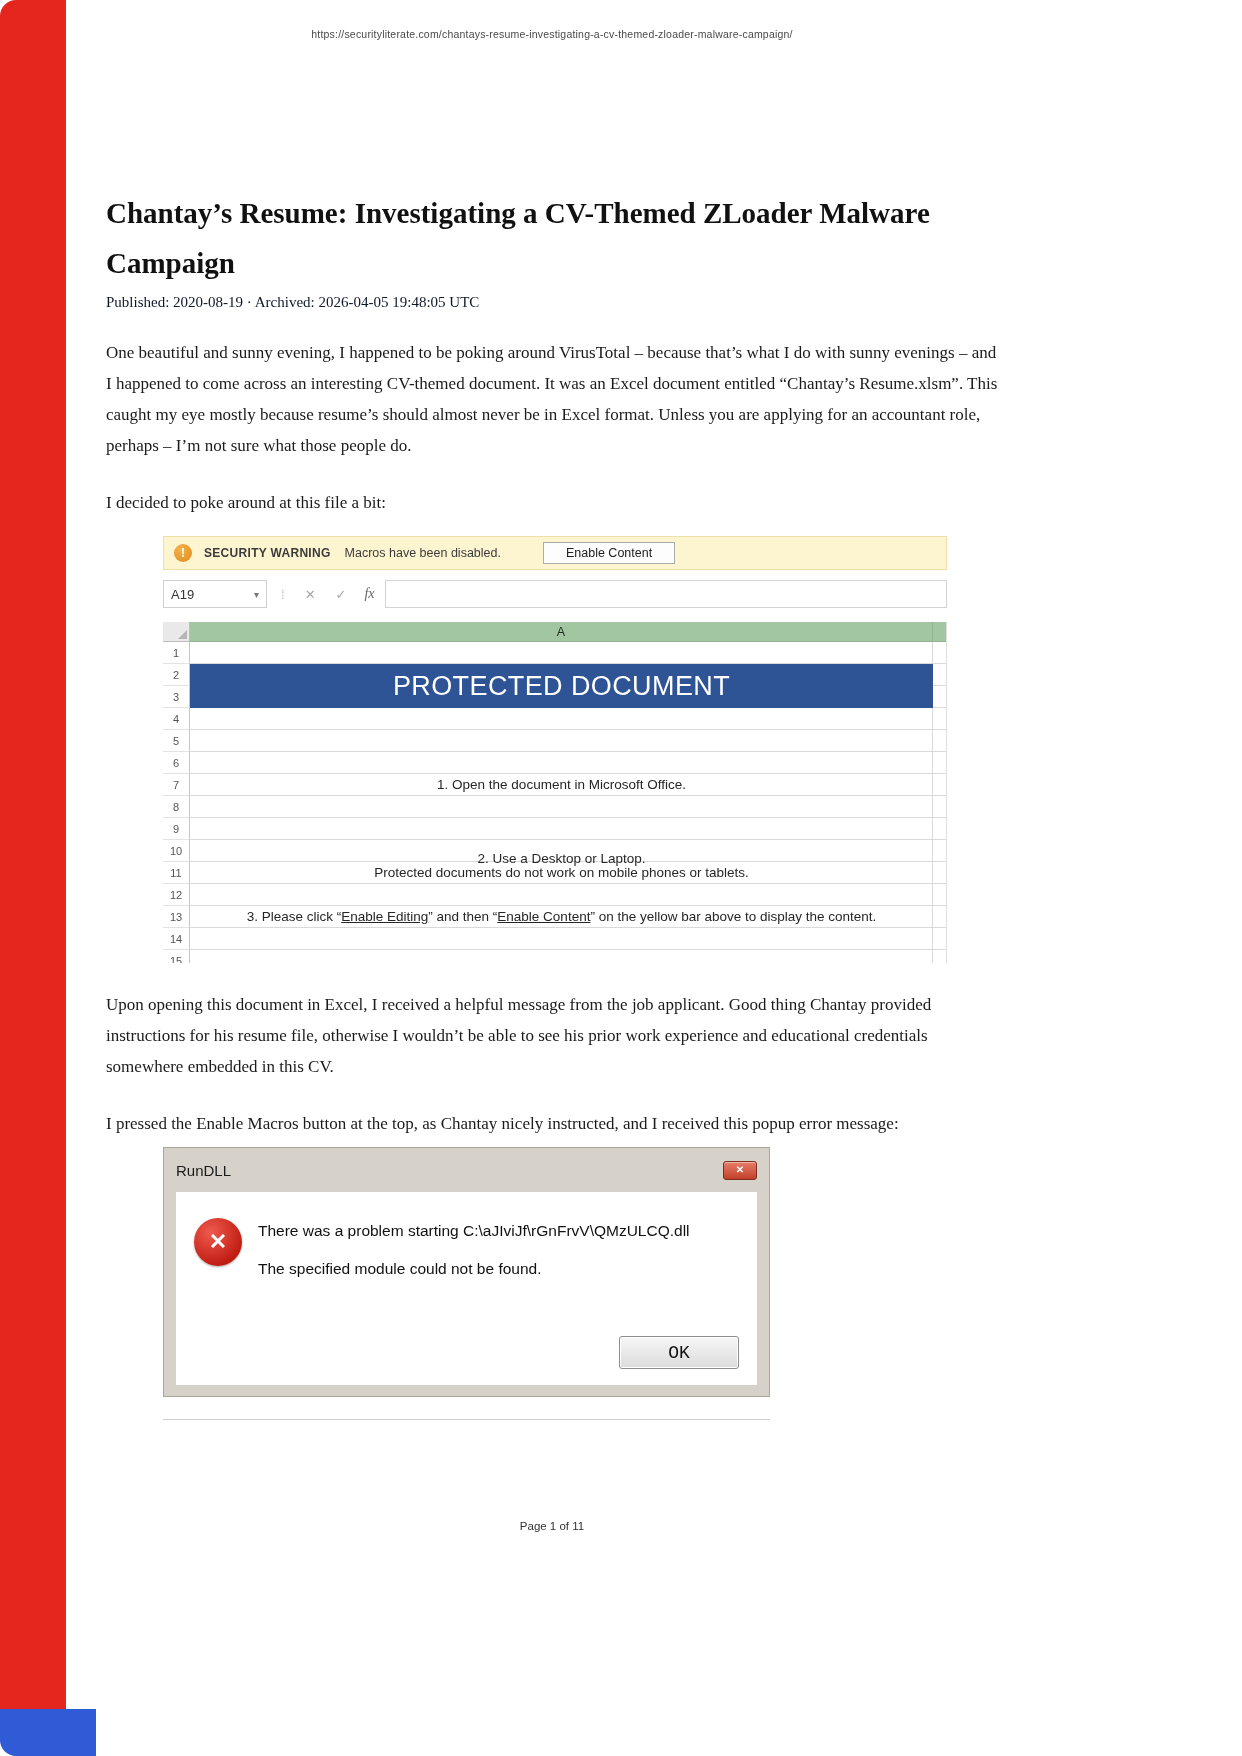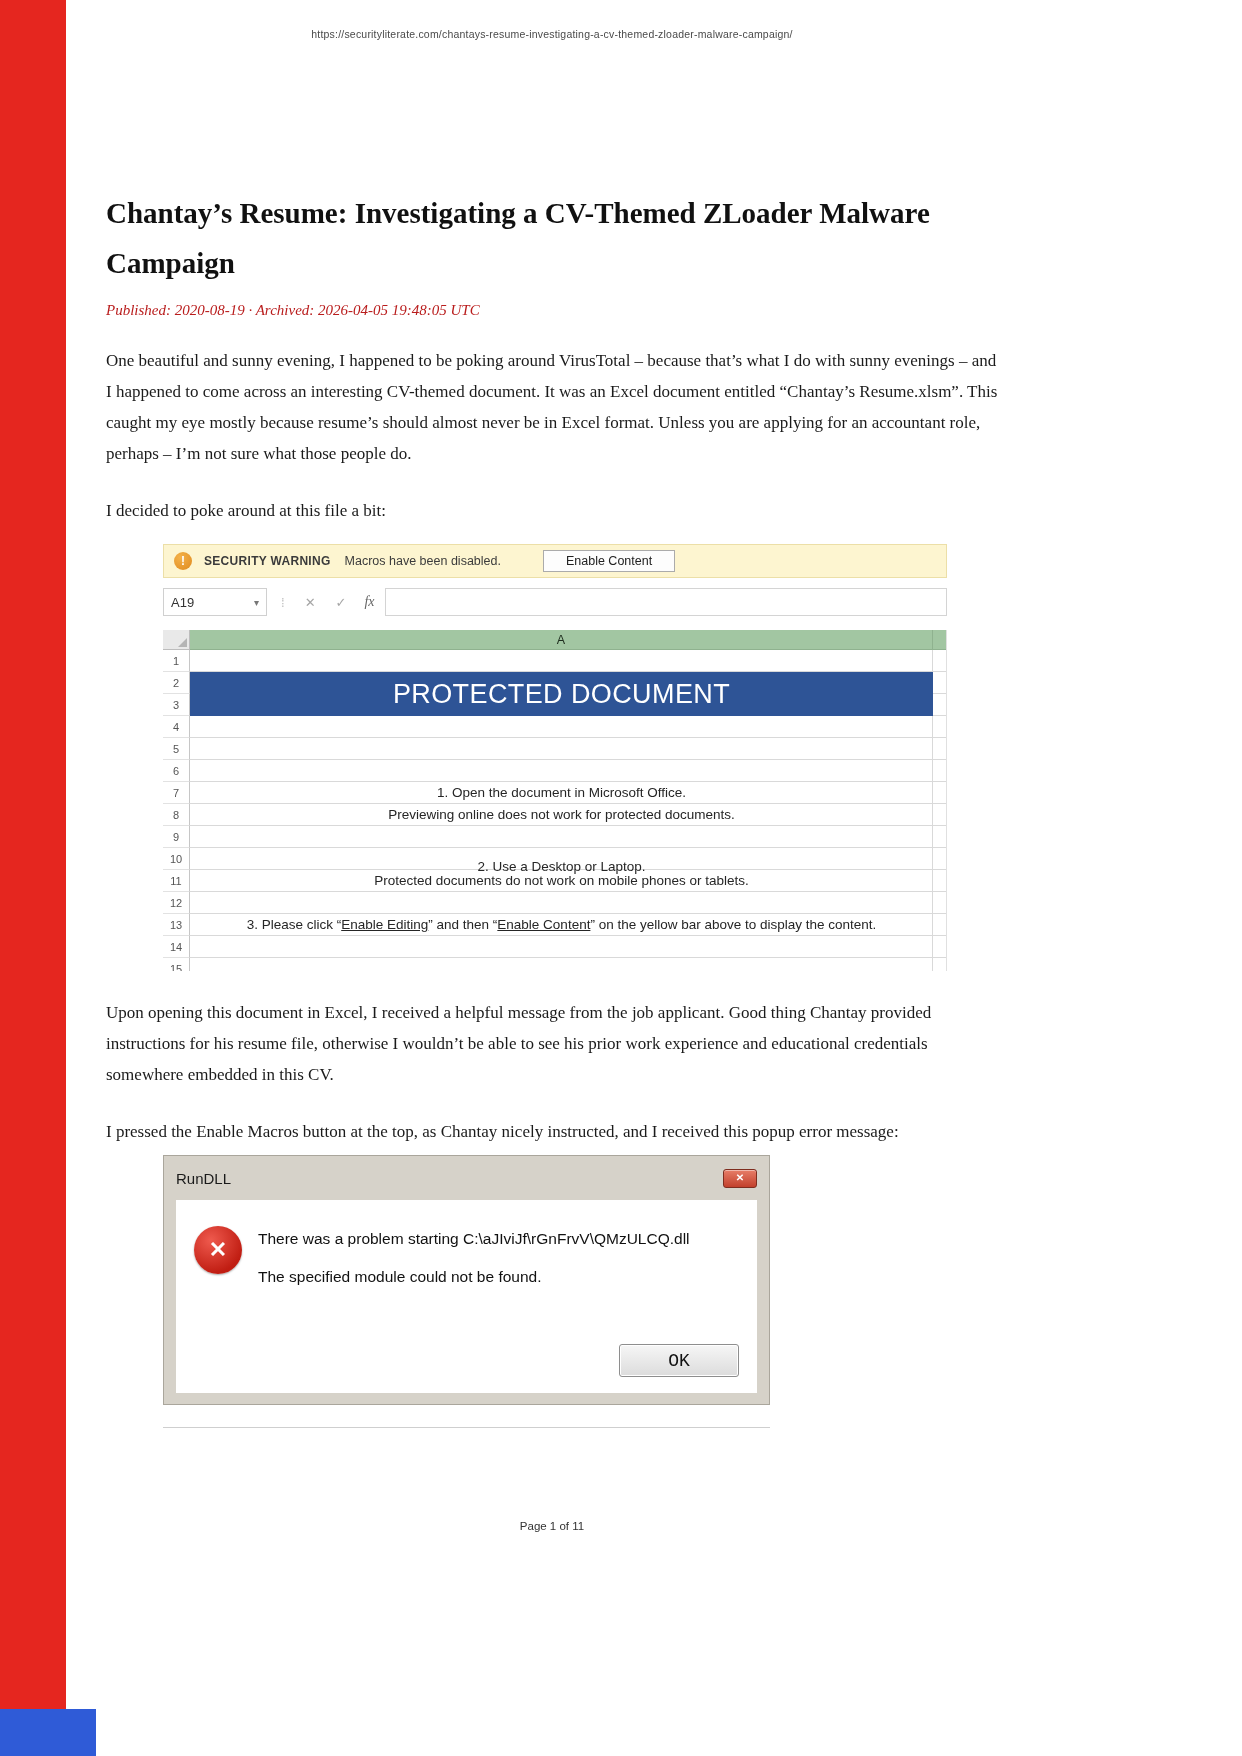--- a/index.html
+++ b/index.html
@@ -5,40 +5,41 @@
   * { box-sizing: border-box; margin: 0; padding: 0; }
   html,body { background:#ffffff; }
   .canvas {
     position: relative;
     width: 1242px;
     height: 1756px;
     background: #ffffff;
     overflow: hidden;
     font-family: "Liberation Serif", serif;
     color: #1a1a1a;
+    border-radius: 16px;
   }
 
   
   .stripe-red  { position:absolute; left:0; top:0; width:66px; height:1709px; background:var(--stripe-red,#e5261f); }
   .stripe-blue { position:absolute; left:0; top:1709px; width:96px; height:47px; background:var(--stripe-blue,#2f5bd7); }
 
   
   .print-url {
     position:absolute; left:106px; top:28px; width:892px;
     text-align:center; font-family:"Liberation Sans",sans-serif;
     font-size:10.5px; color:#4a4a4a; letter-spacing:.2px;
   }
 
   .content { position:absolute; left:106px; top:188px; width:892px; }
 
   h1.title {
     font-size:29px; line-height:50px; font-weight:bold; color:#111;
     font-family:"Liberation Serif", serif;
   }
-  .meta { margin-top:14px; font-size:15px; color:#b91c1c;font-style:italic; }
+  .meta { margin-top:6px; font-size:15px; color:#0f172a; }
   p.body { margin-top:26px; font-size:17px; line-height:31px; color:#1b1b1b; }
 
   .fig { margin-left:57px; }
 
   
   .xl { width:784px; margin-top:18px; font-family:"Liberation Sans",sans-serif; }
 
   .xl-secbar {
     height:34px; display:flex; align-items:center;
     background:var(--warning-bar,#fdf5d0); border:1px solid #ecdfa7;
@@ -283,21 +284,20 @@
             </div>
             <div class="xl-row">
               <div class="xl-rn">15</div>
               <div class="xl-c"></div>
               <div class="xl-cb"></div>
             </div>
           </div>
 
         <div class="ov banner">PROTECTED DOCUMENT</div>
         <div class="ov step bold s1t">1. Open the document in Microsoft Office.</div>
-        <div class="ov step s1s">Previewing online does not work for protected documents.</div>
         <div class="ov step bold s2t">2. Use a Desktop or Laptop.</div>
         <div class="ov step s2s">Protected documents do not work on mobile phones or tablets.</div>
         <div class="ov step bold s3">
           <span>3.  Please click “</span><u>Enable Editing</u><span>” and then “</span><u>Enable Content</u><span>” on the yellow bar above to display the content.</span>
         </div>
       </div>
     </div>
 
     <p class="body">Upon opening this document in Excel, I received a helpful message from the job applicant. Good thing Chantay provided instructions for his resume file, otherwise I wouldn’t be able to see his prior work experience and educational credentials somewhere embedded in this CV.</p>
     <p class="body">I pressed the Enable Macros button at the top, as Chantay nicely instructed, and I received this popup error message:</p>

